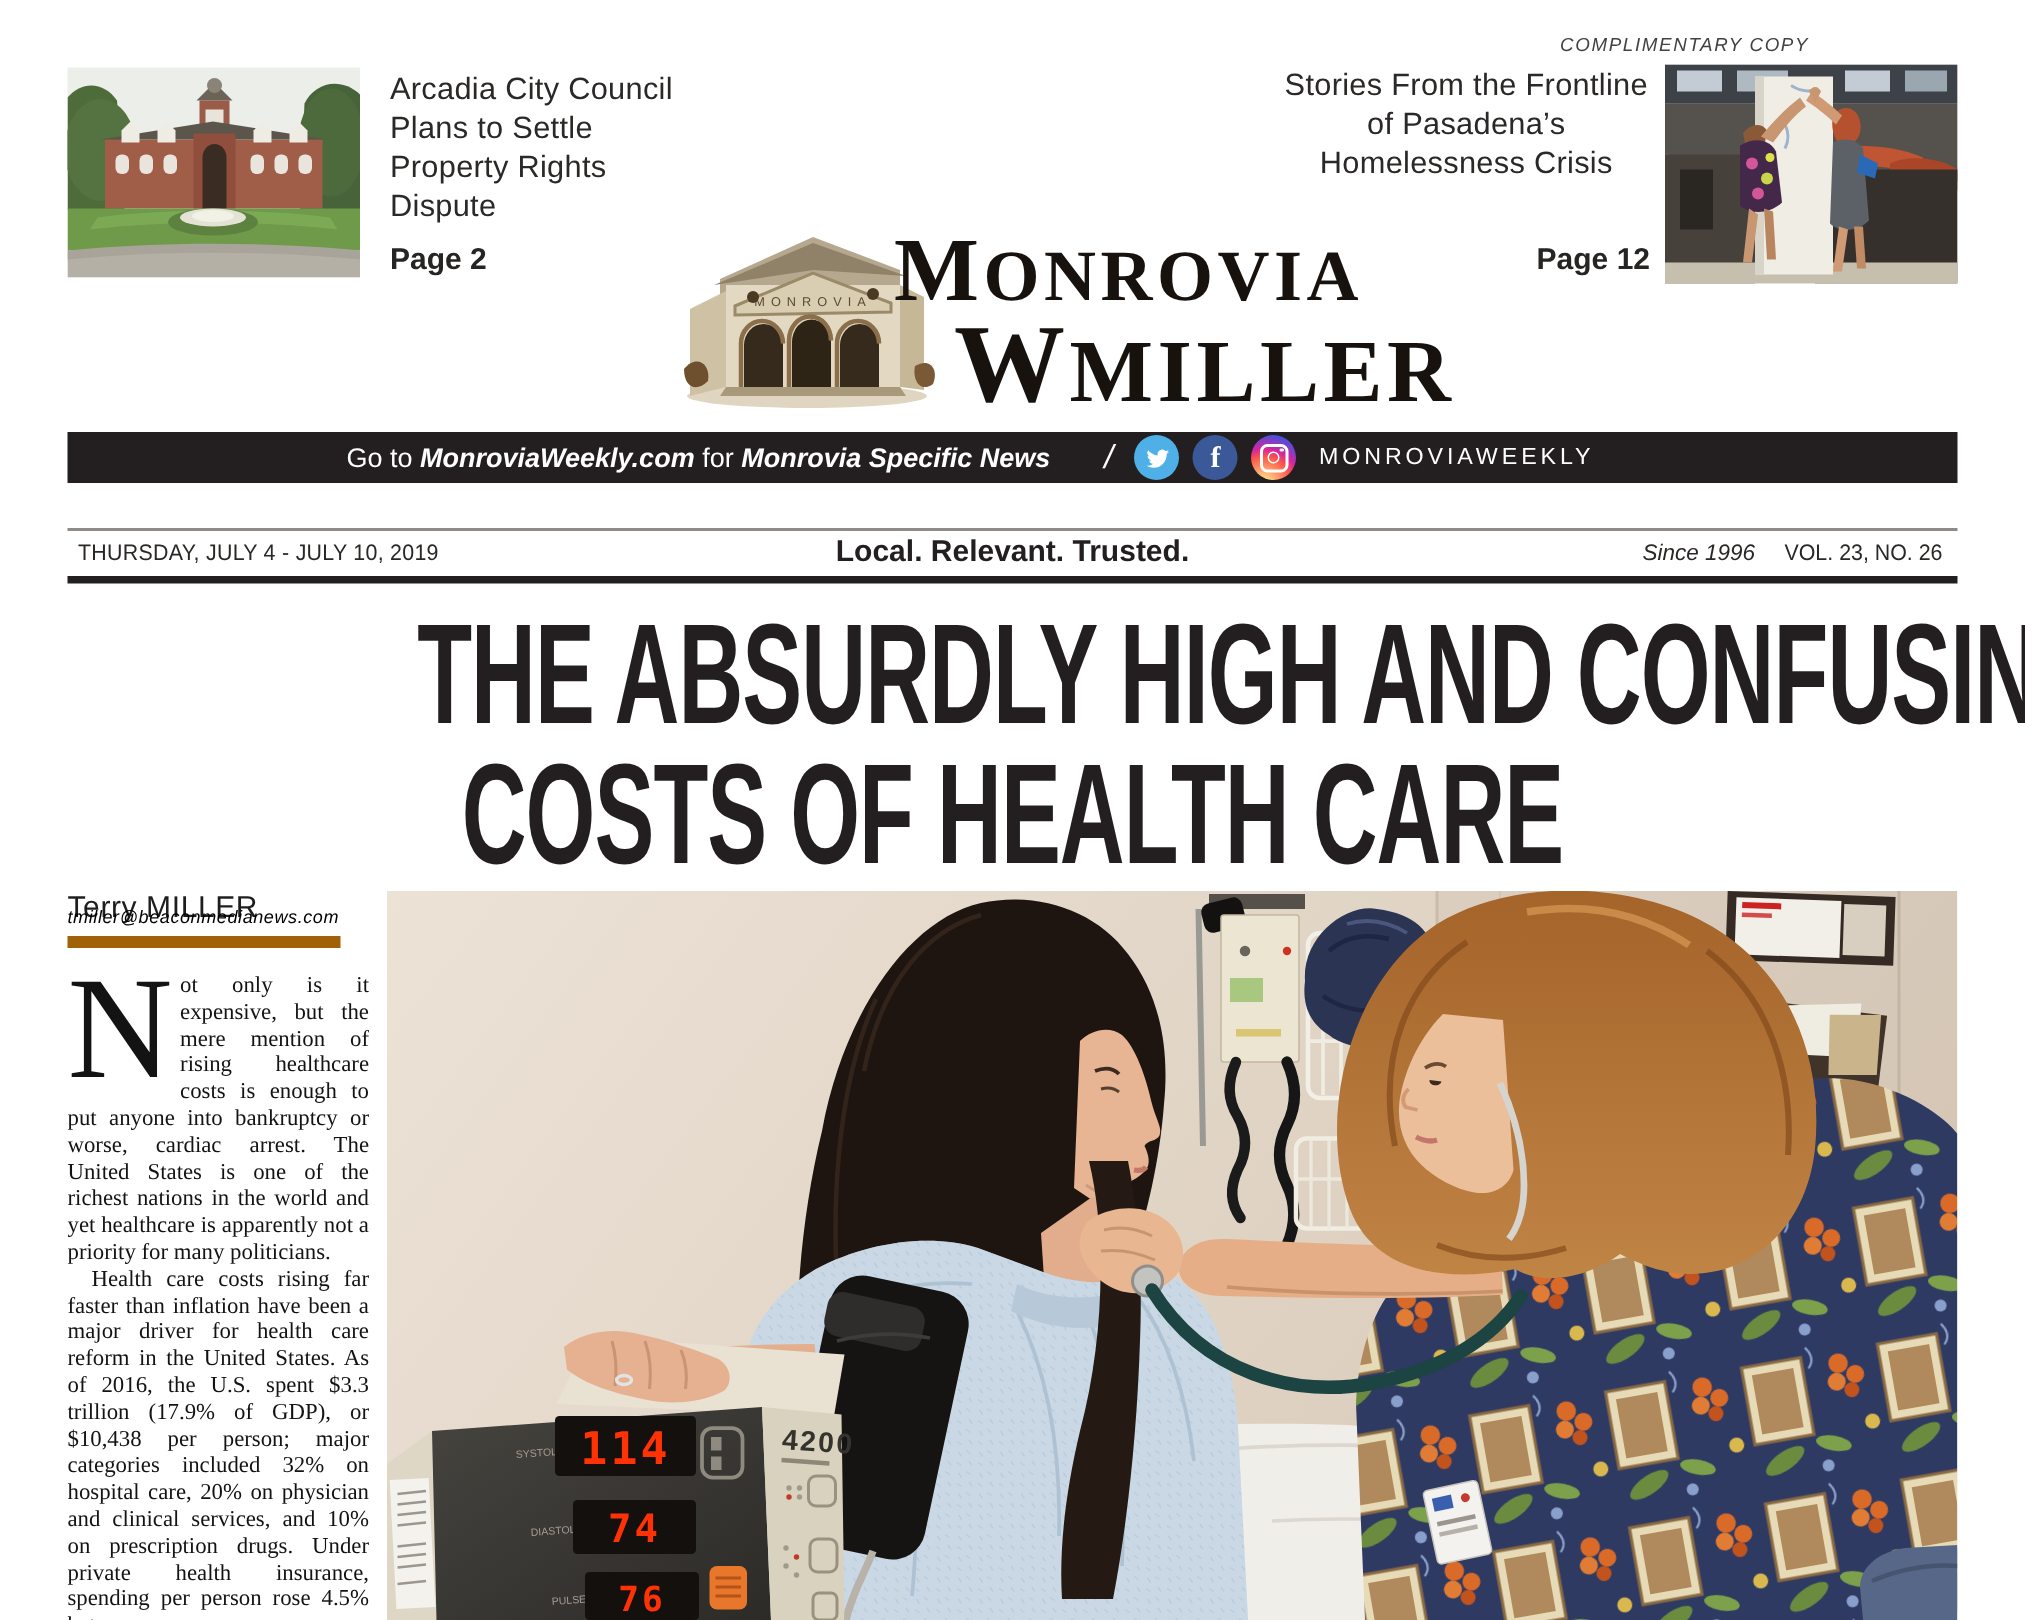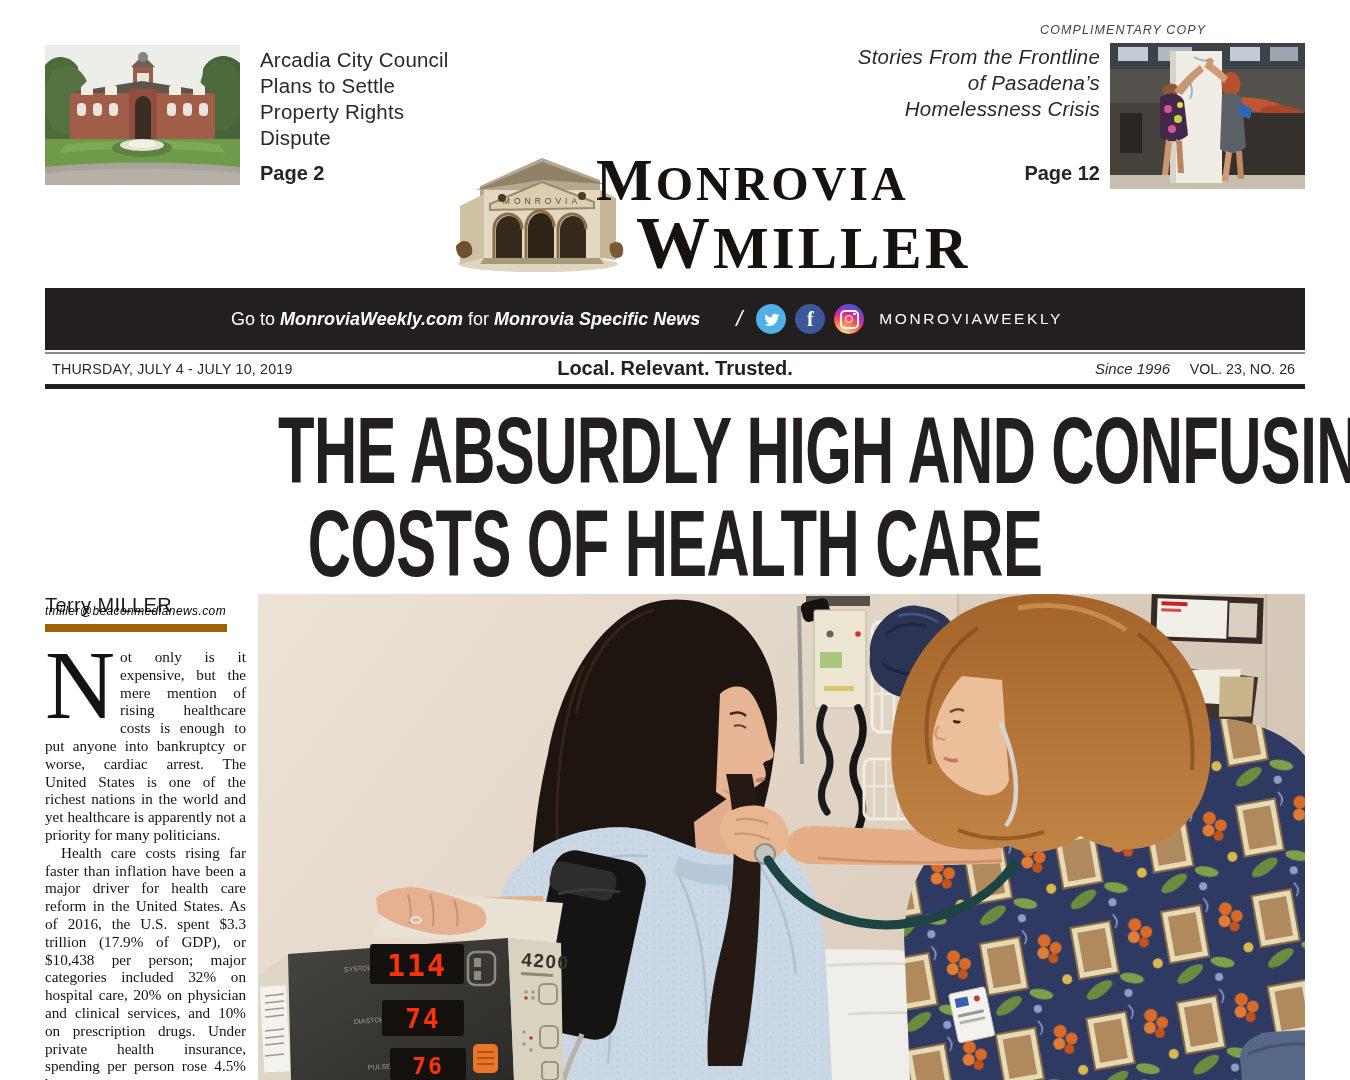--- a/index.html
+++ b/index.html
@@ -7,37 +7,37 @@
         font-family:"Liberation Sans",sans-serif;color:#231f20;}
   .abs{position:absolute;}
 
   
   .complimentary{top:23px;left:1040px;width:255px;text-align:left;font-size:12.5px;
                  letter-spacing:1.1px;color:#444240;font-style:italic;}
   .teaser-photo-left{left:45px;top:45px;width:195px;height:140px;}
   .teaser-photo-right{left:1110px;top:43px;width:195px;height:146px;}
   .teaser-head{font-size:20.5px;line-height:26px;color:#2b2927;letter-spacing:0.2px;}
   .teaser-left-head{left:260px;top:47px;width:215px;}
-  .teaser-right-head{left:855px;top:44px;width:245px;text-align:right;font-style:italic;}
+  .teaser-right-head{left:855px;top:44px;width:245px;text-align:center;}
   .teaser-page{font-size:20px;font-weight:bold;color:#272523;}
   .teaser-left-page{left:260px;top:162px;}
   .teaser-right-page{left:855px;top:162px;width:245px;text-align:right;}
 
   .logo-building{left:450px;top:146px;width:176px;height:126px;}
   .wordmark{left:596px;top:150px;width:352px;font-family:"Liberation Serif",serif;
             font-weight:bold;color:#17120e;line-height:1;}
   .wm-line1{letter-spacing:3px;}
   .wm-line1 .big{font-size:60px;}
   .wm-line1 .sm{font-size:48px;}
   .wm-line2{margin-left:40px;margin-top:-4px;letter-spacing:3px;}
   .wm-line2 .big{font-size:74px;}
   .wm-line2 .sm{font-size:59px;}
 
   
-  .promo-bar{left:45px;top:288px;width:1260px;height:62px;background:#231f20;
+  .promo-bar{left:45px;top:288px;width:1260px;height:34px;background:#231f20;
              display:flex;align-items:center;justify-content:center;}
   .promo-inner{display:flex;align-items:center;transform:translateX(-28px);}
   .promo-text{color:#fff;font-size:18px;}
   .promo-text .pt{margin-right:5px;}
   .promo-text .bold-it{font-weight:bold;font-style:italic;}
   .promo-slash{color:#fff;font-size:22px;margin:0 14px 0 36px;font-style:italic;}
   .soc{width:30px;height:30px;border-radius:50%;margin-right:9px;display:flex;
        align-items:center;justify-content:center;flex:0 0 auto;}
   .soc-tw{background:#4fb0e8;}
   .soc-fb{background:#3b5998;color:#fff;font-weight:bold;font-size:20px;

